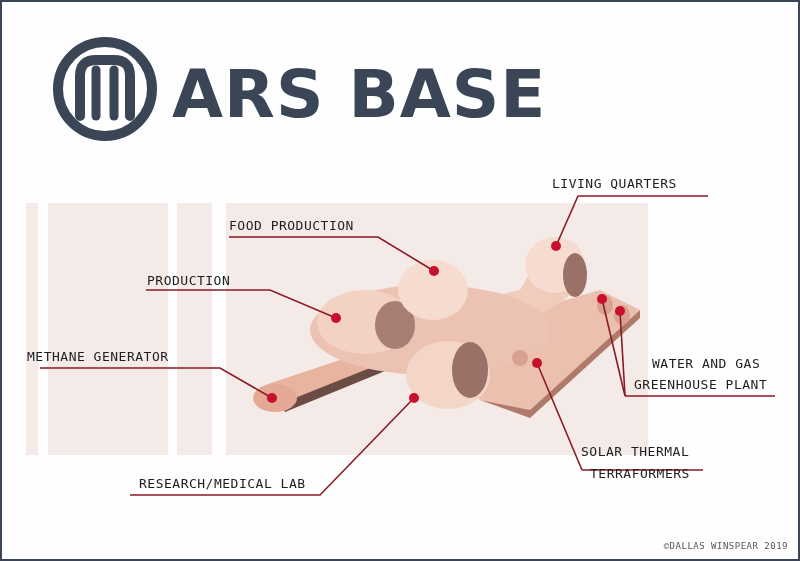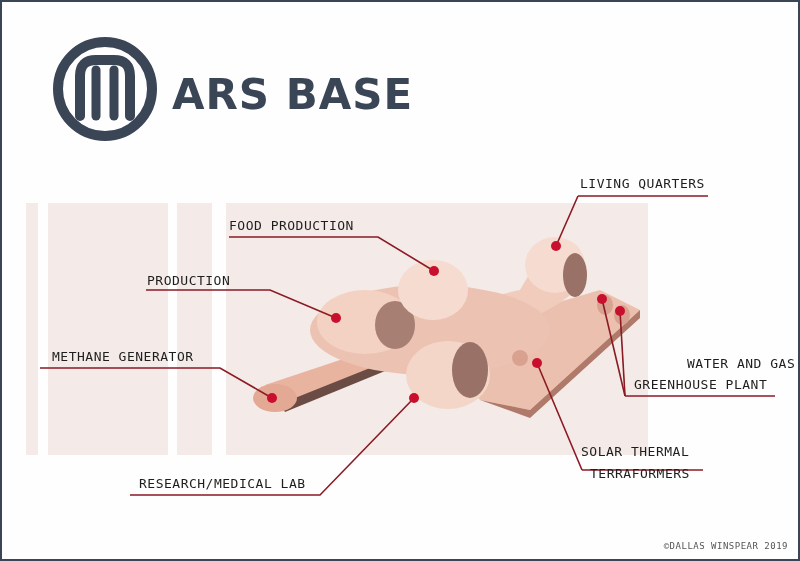--- a/index.html
+++ b/index.html
@@ -1,20 +1,20 @@
 <!DOCTYPE html>
 <html><head>
 <meta charset="utf-8">
 <style>
   html,body{margin:0;padding:0;}
   body{width:800px;height:561px;position:relative;background:#ffffff;overflow:hidden;font-family:"DejaVu Sans Mono","Liberation Mono",monospace;}
   .frame{position:absolute;left:0;top:0;width:796px;height:557px;border:2px solid #3a4556;background:#fefefe;}
   .stripe{position:absolute;background:#f4ebe8;}
   .logo{position:absolute;left:52px;top:36px;width:106px;height:106px;}
-  .title{position:absolute;left:172px;top:62px;font-family:"DejaVu Sans","Liberation Sans",sans-serif;font-weight:bold;font-size:42px;letter-spacing:1px;color:#3a4556;line-height:66px;}
+  .title{position:absolute;left:172px;top:62px;font-family:"DejaVu Sans","Liberation Sans",sans-serif;font-weight:bold;font-size:66px;letter-spacing:1px;color:#3a4556;line-height:66px;}
   .label{position:absolute;font-size:13px;color:#1e1e1e;letter-spacing:0.5px;white-space:nowrap;line-height:15px;}
   .copy{position:absolute;right:12px;bottom:10px;font-size:9px;color:#555;letter-spacing:0.5px;}
   svg.overlay{position:absolute;left:0;top:0;}
 </style>
 </head>
 <body>
 
 <div class="frame"></div>
 
 <div class="stripe" style="left:26px;top:203px;width:12px;height:252px;"></div>
@@ -74,23 +74,23 @@
     <circle cx="434" cy="271" r="5"></circle>
     <circle cx="336" cy="318" r="5"></circle>
     <circle cx="272" cy="398" r="5"></circle>
     <circle cx="414" cy="398" r="5"></circle>
     <circle cx="602" cy="299" r="5"></circle>
     <circle cx="620" cy="311" r="5"></circle>
     <circle cx="537" cy="363" r="5"></circle>
   </g>
 </svg>
 
-<div class="label" style="left:580px;top:176px;text-align:center;">LIVING QUARTERS</div>
+<div class="label" style="left:552px;top:176px;text-align:center;">LIVING QUARTERS</div>
 <div class="label" style="left:229px;top:218px;">FOOD PRODUCTION</div>
 <div class="label" style="left:147px;top:273px;">PRODUCTION</div>
-<div class="label" style="left:52px;top:349px;">METHANE GENERATOR</div>
-<div class="label" style="left:652px;top:356px;margin-left:35px;">WATER AND GAS</div>
+<div class="label" style="left:27px;top:349px;">METHANE GENERATOR</div>
+<div class="label" style="left:652px;top:356px;">WATER AND GAS</div>
 <div class="label" style="left:634px;top:377px;">GREENHOUSE PLANT</div>
 <div class="label" style="left:581px;top:424px;margin-top:20px;">SOLAR THERMAL</div>
 <div class="label" style="left:590px;top:466px;">TERRAFORMERS</div>
 <div class="label" style="left:139px;top:476px;">RESEARCH/MEDICAL LAB</div>
 
 <div class="copy">©DALLAS WINSPEAR 2019</div>
 
 </body></html>

